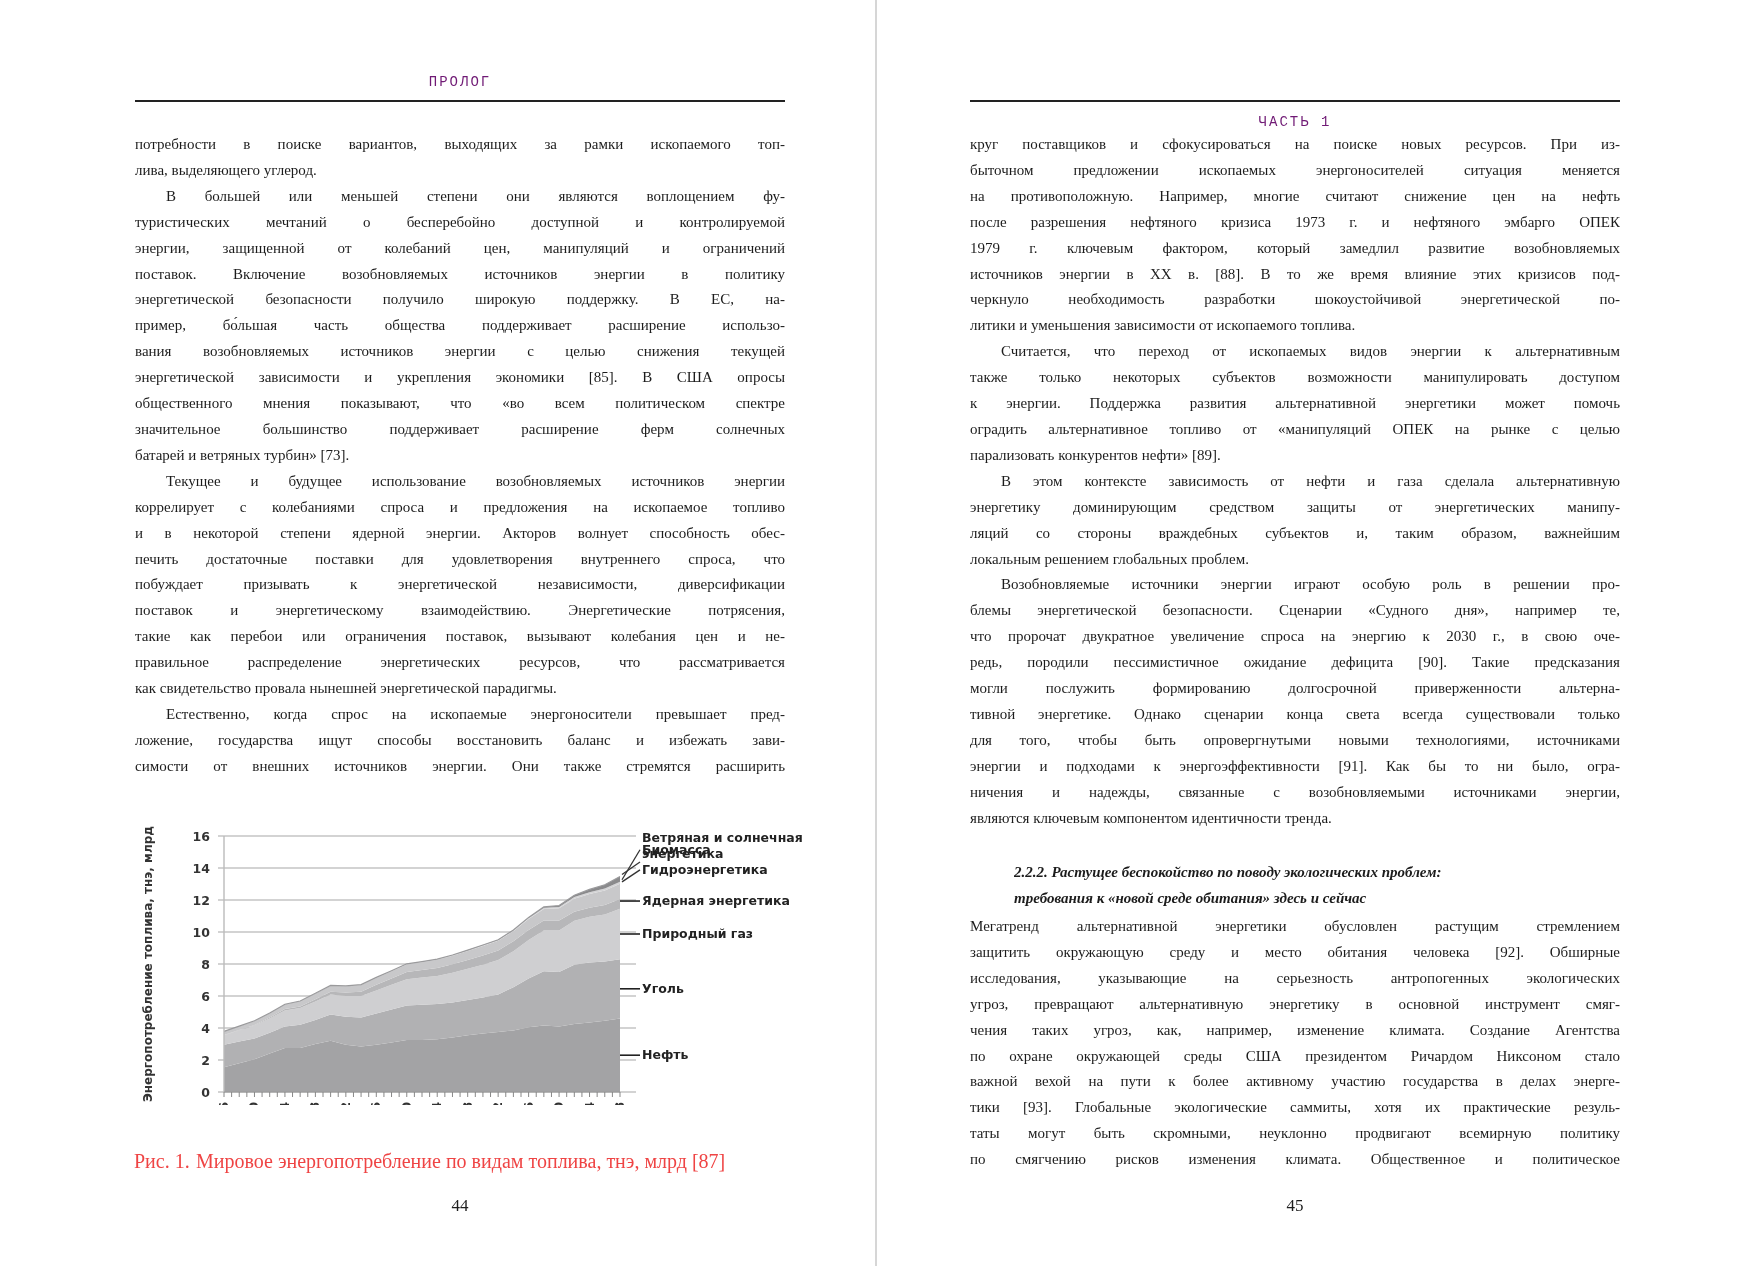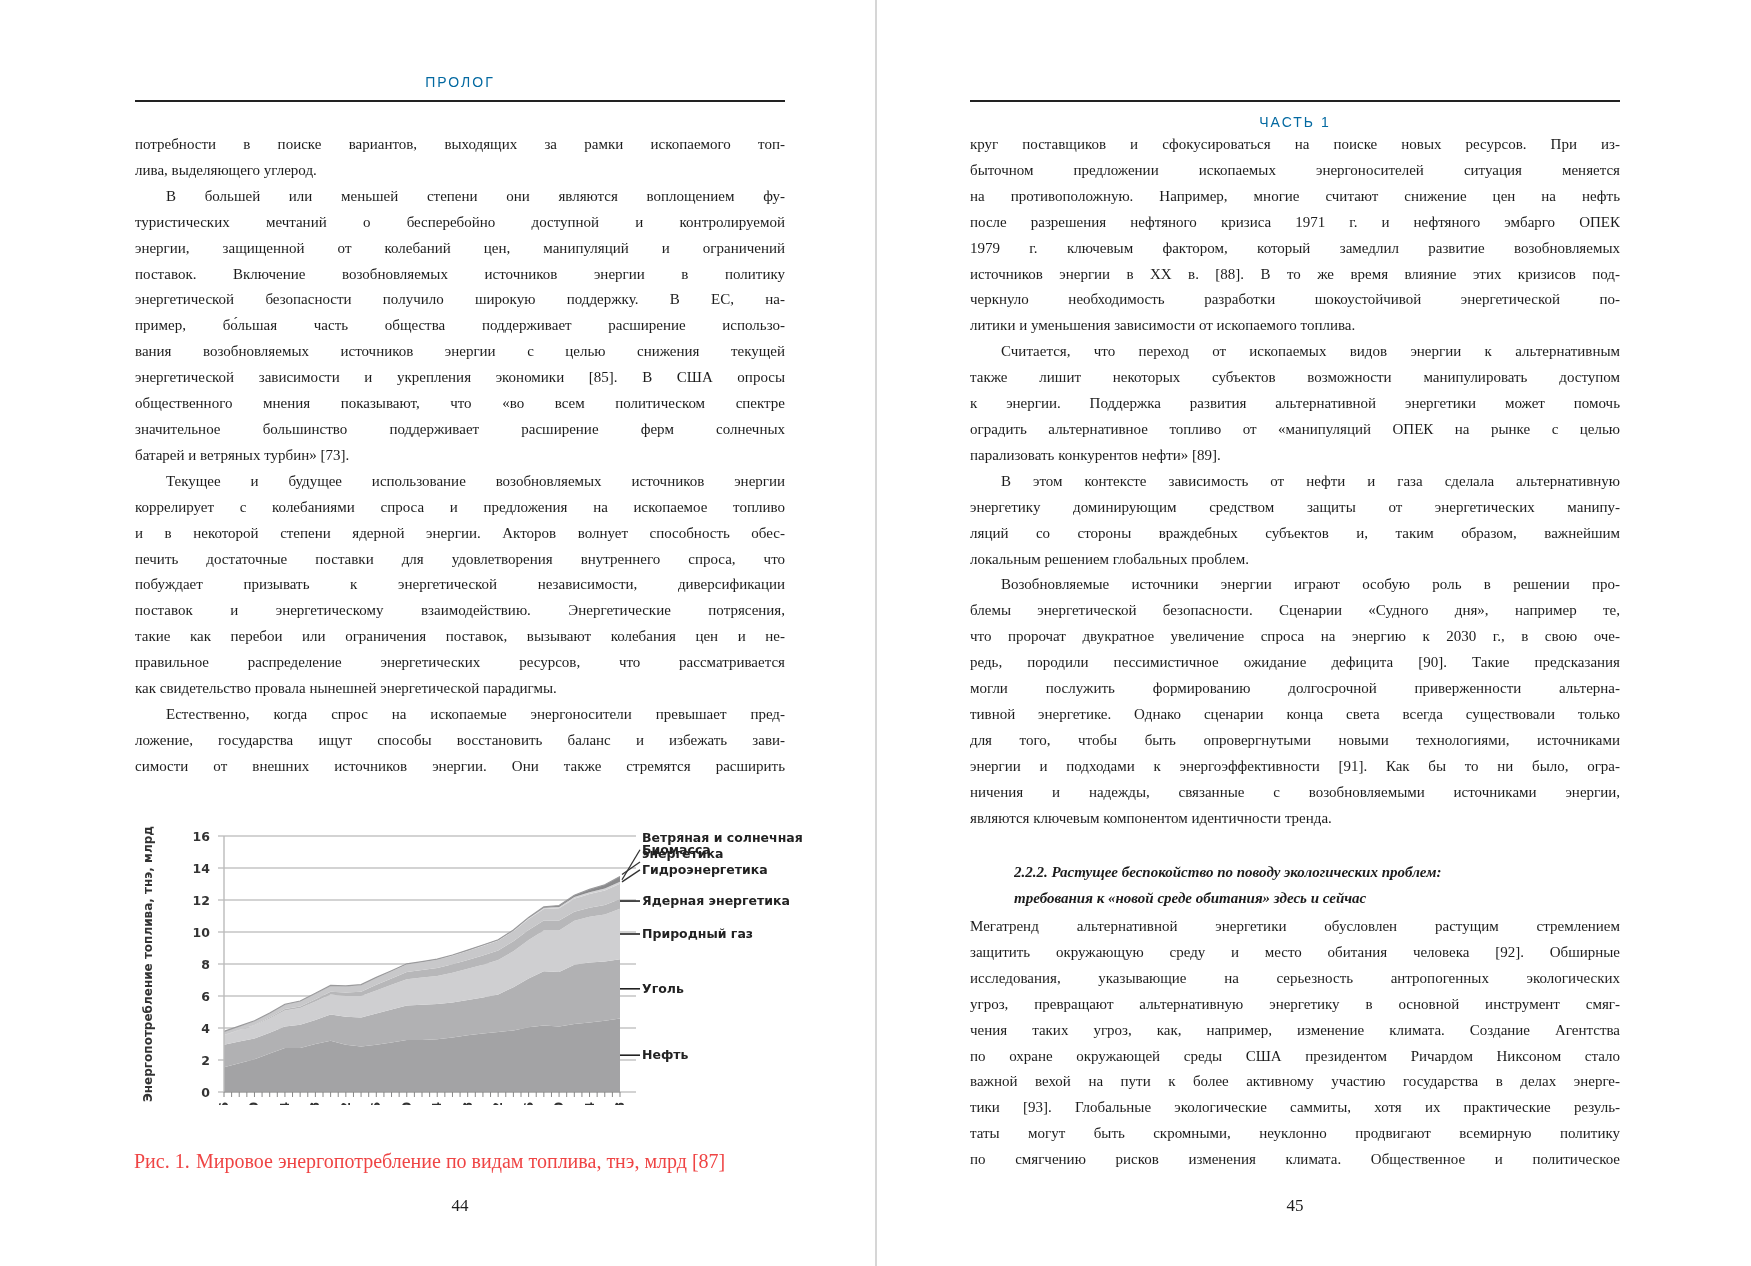--- a/index.html
+++ b/index.html
@@ -1,21 +1,21 @@
 <!DOCTYPE html>
 <html><head>
 <meta charset="utf-8">
 <style>
   html, body { margin: 0; padding: 0; background: #ffffff; }
   body { width: 1751px; height: 1266px; position: relative; overflow: hidden; font-family: "DejaVu Serif", serif; color: #1e1e1e; }
   .page { position: absolute; top: 0; height: 1266px; }
   .page-left { left: 0; width: 875px; }
   .page-right { left: 877px; width: 874px; }
   .gutter { position: absolute; left: 875px; top: 0; width: 2px; height: 1266px; background: #d6d6d6; }
-  .running-head { position: absolute; top: 74px; font-family: Liberation Sans, sans-serif; font-size: 14px; letter-spacing: 2px; text-align: center; color: #0369a1; }
+  .running-head { position: absolute; top: 74px; font-family: Liberation Mono, monospace; font-size: 14px; letter-spacing: 2px; text-align: center; color: #701a75; }
   .rule { position: absolute; top: 100px; height: 2px; background: #222; }
   .body-text { position: absolute; font-family: "Liberation Serif", serif; font-size: 15px; line-height: 25.9px; text-align: justify; color: #1c1c1c; }
   .body-text .line { display: block; text-align: justify; text-align-last: justify; white-space: nowrap; overflow: hidden; }
   .body-text .line.last { text-align-last: left; }
   .body-text .line.ind { padding-left: 31px; }
   .subhead { font-style: italic; font-weight: bold; margin-left: 44px; }
   .page-number { position: absolute; top: 1196px; font-family: "Liberation Serif", serif; font-size: 17px; text-align: center; }
   .chart-wrap { position: absolute; left: 130px; top: 820px; width: 700px; height: 285px; }
   .chart-wrap svg { position: absolute; left: 0; top: 0; }
   .caption { position: absolute; left: 134px; top: 1150px; font-family: "Liberation Serif", serif; font-size: 20px; color: #ef4444; }
@@ -181,27 +181,27 @@
   <div class="page-number" style="left:135px;width:650px;">44</div>
 </div>
 
 <div class="page page-right">
   <div class="running-head" style="left:93px;width:650px;margin-top:40px;">ЧАСТЬ 1</div>
   <div class="rule" style="left:93px;width:650px;"></div>
   <div class="body-text" id="right-text" style="left:93px;top:132px;width:650px;">
       <span class="line">круг поставщиков и сфокусироваться на поиске новых ресурсов. При из-</span>
       <span class="line">быточном предложении ископаемых энергоносителей ситуация меняется</span>
       <span class="line">на противоположную. Например, многие считают снижение цен на нефть</span>
-      <span class="line">после разрешения нефтяного кризиса 1971 г. и нефтяного эмбарго ОПЕК</span>
+      <span class="line">после разрешения нефтяного кризиса 1973 г. и нефтяного эмбарго ОПЕК</span>
       <span class="line">1979 г. ключевым фактором, который замедлил развитие возобновляемых</span>
       <span class="line">источников энергии в XX в. [88]. В то же время влияние этих кризисов под-</span>
       <span class="line">черкнуло необходимость разработки шокоустойчивой энергетической по-</span>
       <span class="line last">литики и уменьшения зависимости от ископаемого топлива.</span>
       <span class="line ind">Считается, что переход от ископаемых видов энергии к альтернативным</span>
-      <span class="line">также лишит некоторых субъектов возможности манипулировать доступом</span>
+      <span class="line">также только некоторых субъектов возможности манипулировать доступом</span>
       <span class="line">к энергии. Поддержка развития альтернативной энергетики может помочь</span>
       <span class="line">оградить альтернативное топливо от «манипуляций ОПЕК на рынке с целью</span>
       <span class="line last">парализовать конкурентов нефти» [89].</span>
       <span class="line ind">В этом контексте зависимость от нефти и газа сделала альтернативную</span>
       <span class="line">энергетику доминирующим средством защиты от энергетических манипу-</span>
       <span class="line">ляций со стороны враждебных субъектов и, таким образом, важнейшим</span>
       <span class="line last">локальным решением глобальных проблем.</span>
       <span class="line ind">Возобновляемые источники энергии играют особую роль в решении про-</span>
       <span class="line">блемы энергетической безопасности. Сценарии «Судного дня», например те,</span>
       <span class="line">что пророчат двукратное увеличение спроса на энергию к 2030 г., в свою оче-</span>

